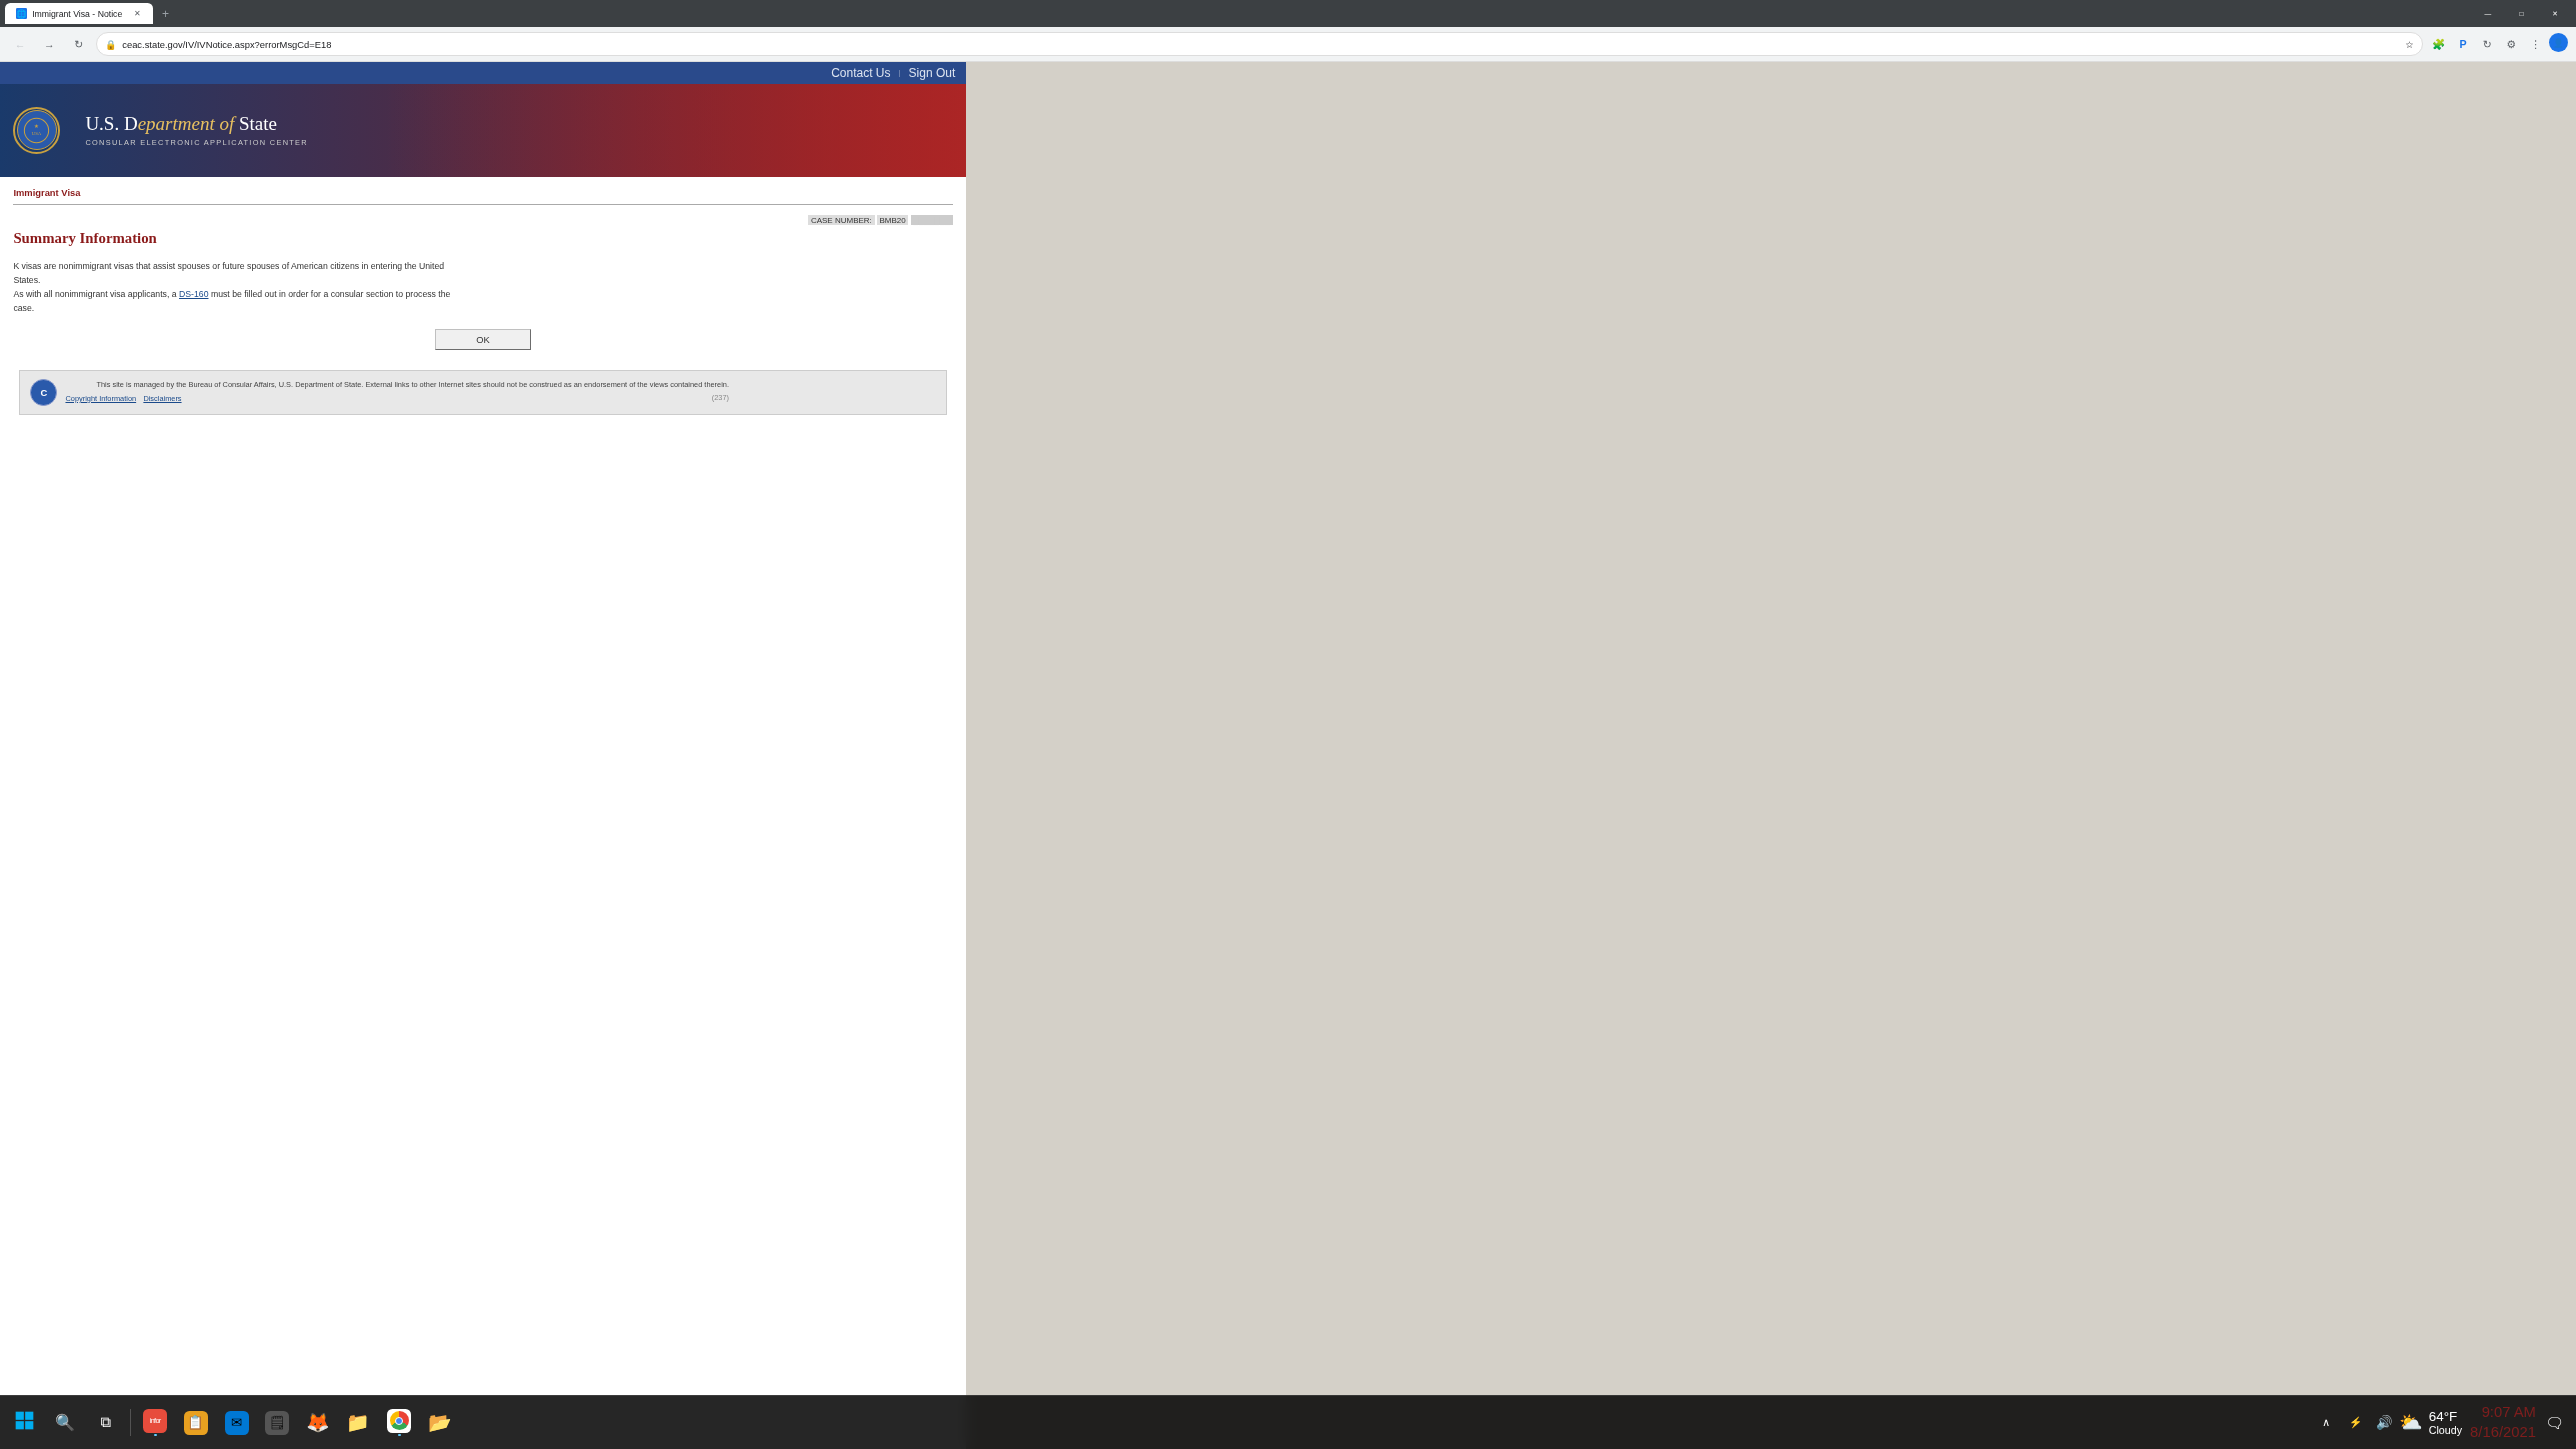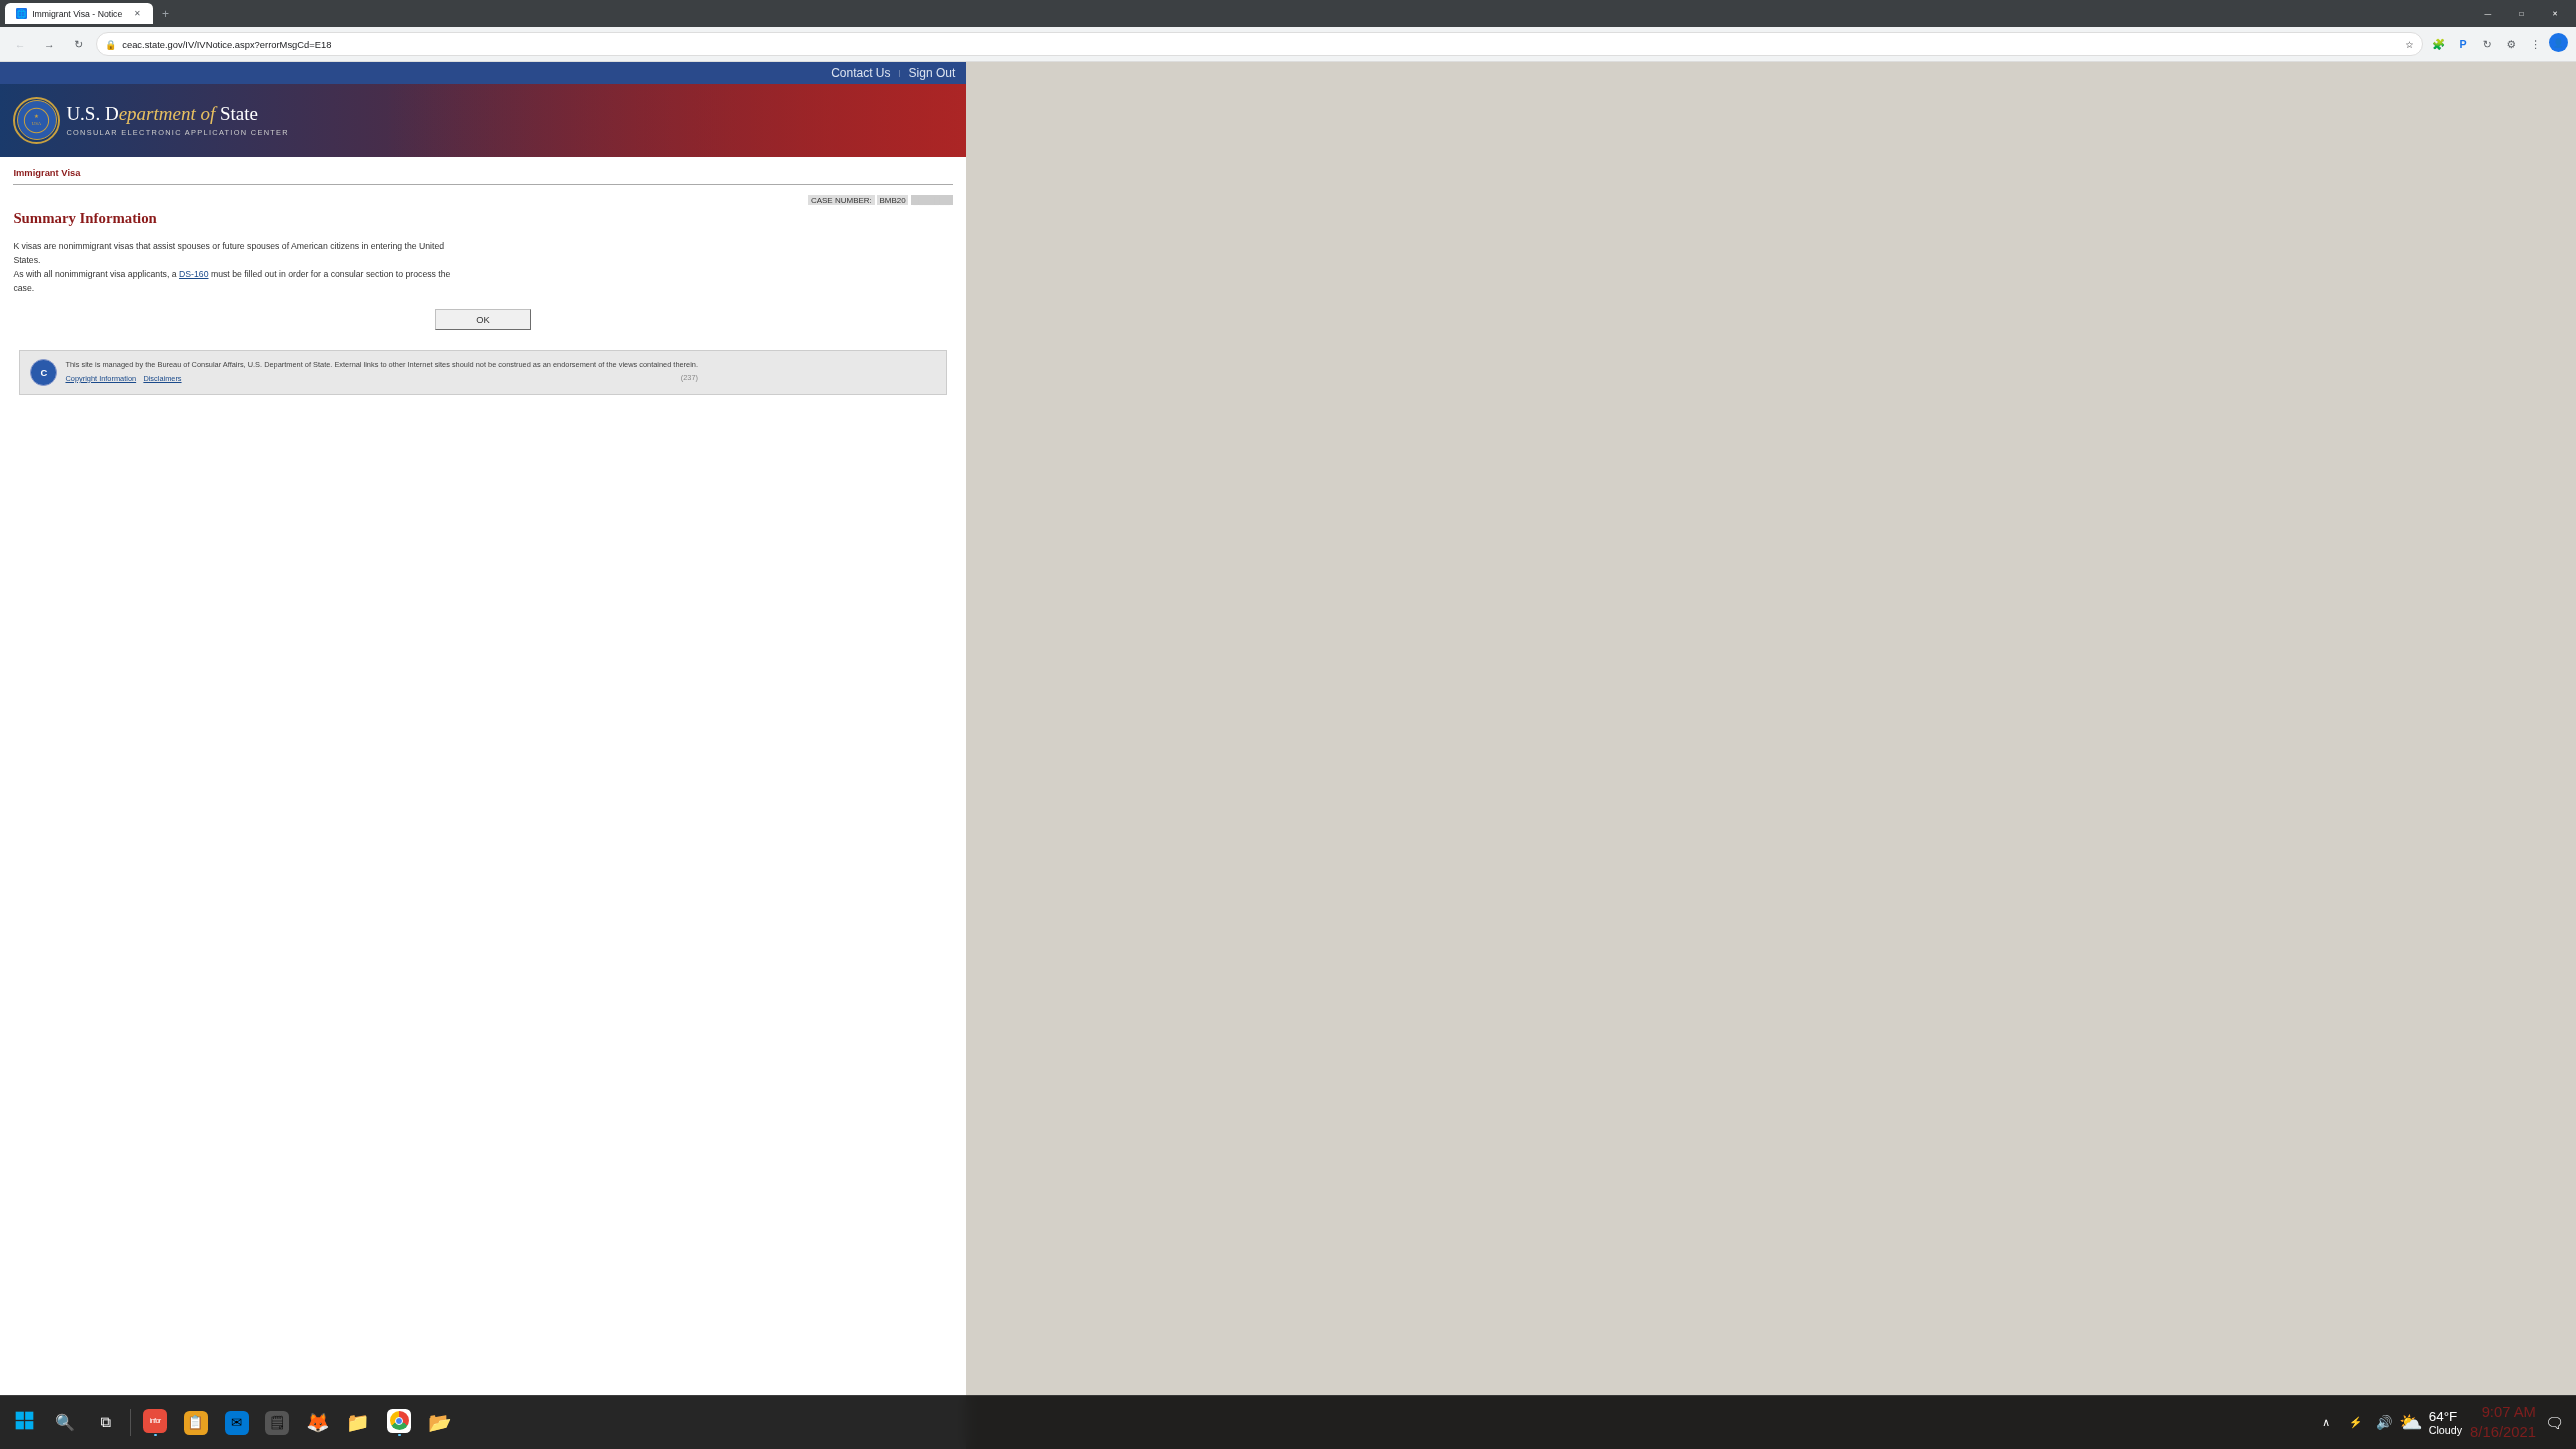--- a/index.html
+++ b/index.html
@@ -27,21 +27,21 @@
     .toolbar-icons { display: flex; gap: 2.7px; }
     .toolbar-icon { width: 21.5px; height: 21.5px; border-radius: 50%; display: flex; align-items: center; justify-content: center; cursor: pointer; color: #5f6368; font-size: 10.7px; }
     .profile-icon { width: 19px; height: 19px; border-radius: 50%; background: #1a73e8; display: flex; align-items: center; justify-content: center; color: white; font-size: 8.7px; font-weight: bold; }
 
     
     .content-area { flex: 1; display: flex; overflow: hidden; }
     .webpage-container { width: 966px; background: white; display: flex; flex-direction: column; }
     .right-panel { flex: 1; background: #d4d0c8; }
 
     
-    .site-header { background: linear-gradient(to right, #1a3a6b, #8b1a1a); height: 73px; display: flex; align-items: center; padding: 0 13.4px; gap: 6px; position: relative; overflow: hidden; }
+    .site-header { background: linear-gradient(to right, #1a3a6b, #8b1a1a); height: 93px; display: flex; align-items: center; padding: 0 13.4px; gap: 25px; position: relative; overflow: hidden; }
     .site-header::after { content: ''; position: absolute; right: 0; top: 0; width: 60%; height: 100%; background: linear-gradient(to right, transparent, rgba(180,40,40,0.8)); }
     .seal { width: 47px; height: 47px; border-radius: 50%; background: #1a3a6b; border: 2px solid #c8a040; display: flex; align-items: center; justify-content: center; z-index: 1; }
     .seal-inner { width: 40px; height: 40px; border-radius: 50%; background: #2a5aab; border: 1.3px solid #c8a040; display: flex; align-items: center; justify-content: center; color: #c8a040; font-size: 13.4px; }
     .site-title-block { z-index: 1; }
     .site-title { color: white; font-size: 19px; font-family: Georgia, serif; font-weight: normal; line-height: 1.2; }
     .site-title em { font-style: italic; color: #e8c060; }
     .site-subtitle { color: #ccc; font-size: 7.4px; letter-spacing: 1.3px; text-transform: uppercase; margin-top: 1.3px; }
 
     
     .top-nav { background: #2a4a8b; height: 21.5px; display: flex; align-items: center; justify-content: flex-end; padding: 0 10.7px; gap: 8px; }
@@ -56,21 +56,21 @@
     .case-number span { background: #ddd; padding: 0.7px 2.7px; }
     .page-title { color: #8b1a1a; font-size: 14.8px; font-family: Georgia, serif; margin-bottom: 13.4px; }
     .info-text { font-size: 8.7px; color: #333; line-height: 1.6; margin-bottom: 10.7px; max-width: 456px; }
     .info-link { color: #1a4a8b; text-decoration: underline; cursor: pointer; }
 
     .ok-btn { display: block; margin: 13.4px auto; background: #f0f0f0; border: 1.3px outset #c0c0c0; padding: 4px 40px; font-size: 9.4px; cursor: pointer; color: #333; }
 
     
     .site-footer { background: #e8e8e8; border: 0.7px solid #ccc; padding: 8px 10.7px; display: flex; align-items: flex-start; gap: 8px; margin: 10.7px 5.4px; }
     .footer-seal { width: 27px; height: 27px; border-radius: 50%; background: #2a5aab; border: 1.3px solid #8899cc; display: flex; align-items: center; justify-content: center; color: white; font-size: 9.4px; font-weight: bold; flex-shrink: 0; }
-    .footer-text { font-size: 7.4px; color: #444; line-height: 1.5; flex: 1; }
+    .footer-text { font-size: 7.4px; color: #444; line-height: 1.5; flex: 1; margin-left: 31px; }
     .footer-link { color: #1a4a8b; text-decoration: underline; cursor: pointer; font-size: 7.4px; }
     .footer-version { color: #888; font-size: 7.4px; text-align: right; }
 
     
     .taskbar { position: fixed; bottom: 0; left: 0; width: 2576px; height: 54px; background: rgba(0,0,0,0.85); backdrop-filter: blur(6.7px); display: flex; align-items: center; padding: 0 5.4px; gap: 2.7px; border-top: 0.7px solid rgba(255,255,255,0.1); }
     .taskbar-sep { width: 0.7px; height: 27px; background: rgba(255,255,255,0.2); margin: 0 2.7px; }
     .taskbar-app { width: 38px; height: 43px; display: flex; flex-direction: column; align-items: center; justify-content: center; cursor: pointer; border-radius: 2.7px; position: relative; gap: 1.3px; }
     .taskbar-app-icon { width: 24px; height: 24px; border-radius: 5.4px; display: flex; align-items: center; justify-content: center; font-size: 13.4px; }
     .taskbar-app-dot { width: 2.7px; height: 2.7px; border-radius: 50%; background: #60cdff; }
     .infor-icon { background: #e74c3c; font-size: 7.4px; color: white; font-weight: normal; letter-spacing: -0.7px; }

